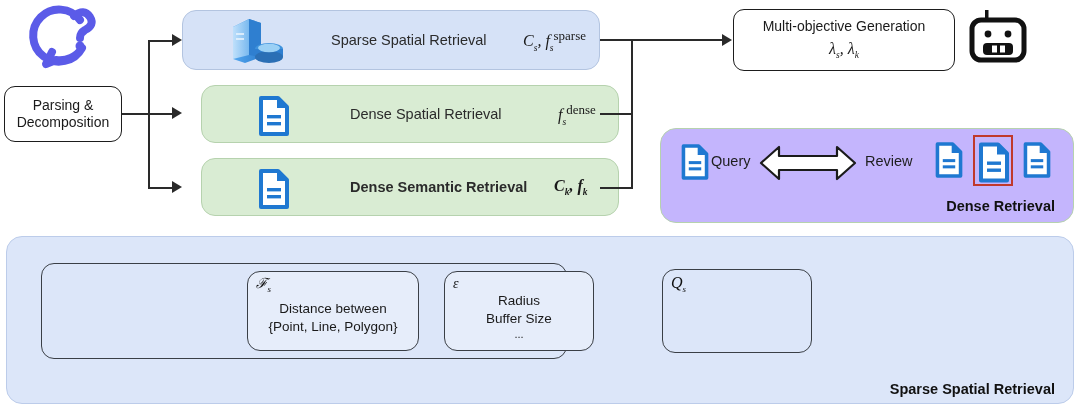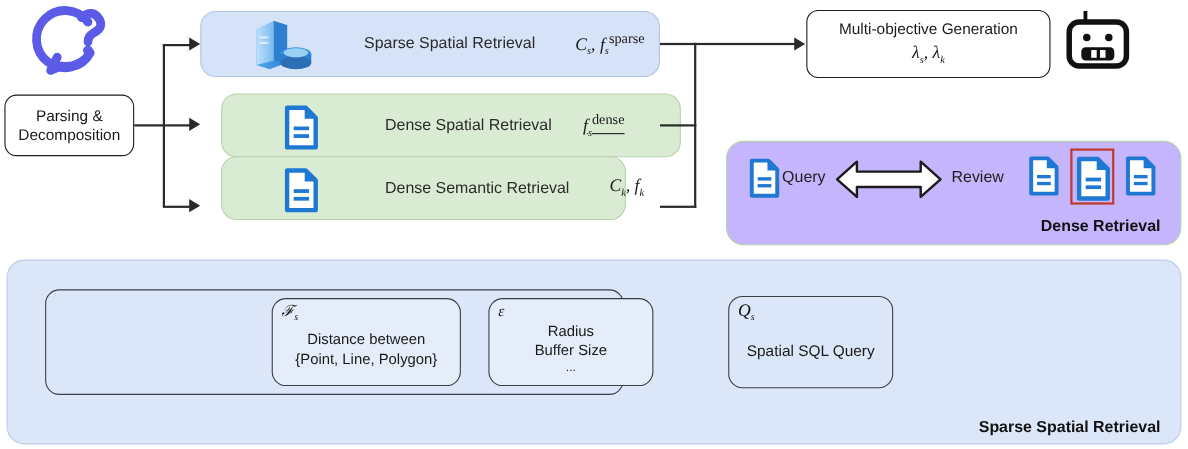--- a/index.html
+++ b/index.html
@@ -164,24 +164,24 @@
   <div class="pbox green" style="left:182px; top:85px; width:418px; height:58px;">
     <div class="icon" style="left:54px; top:9px; width:36px; height:42px;">
       <svg width="36" height="42" viewBox="0 0 36 42">
         <path d="M5 3 H22 L31 12 V39 H5 Z" fill="#ffffff" stroke="#1f78d1" stroke-width="4" stroke-linejoin="round"></path>
         <path d="M21 3 V13 H31" fill="#1f78d1"></path>
         <rect x="11" y="20" width="14" height="3.4" fill="#1f78d1"></rect>
         <rect x="11" y="27" width="14" height="3.4" fill="#1f78d1"></rect>
       </svg>
     </div>
     <span class="label" style="position:absolute; left:148px;">Dense Spatial Retrieval</span>
-    <span class="formula" style="position:absolute; left:328px;text-decoration:underline;"><i>f</i><sub>s</sub><sup class="up">dense</sup></span>
-  </div>
-
-  <div class="pbox green" style="left:182px; top:142px; width:368px; height:58px;">
+    <span class="formula" style="position:absolute; left:356px;"><i>f</i><sub>s</sub><sup class="up">dense</sup></span>
+  </div>
+
+  <div class="pbox green" style="left:182px; top:158px; width:418px; height:58px;font-weight:bold;">
     <div class="icon" style="left:54px; top:9px; width:36px; height:42px;">
       <svg width="36" height="42" viewBox="0 0 36 42">
         <path d="M5 3 H22 L31 12 V39 H5 Z" fill="#ffffff" stroke="#1f78d1" stroke-width="4" stroke-linejoin="round"></path>
         <path d="M21 3 V13 H31" fill="#1f78d1"></path>
         <rect x="11" y="20" width="14" height="3.4" fill="#1f78d1"></rect>
         <rect x="11" y="27" width="14" height="3.4" fill="#1f78d1"></rect>
       </svg>
     </div>
     <span class="label" style="position:absolute; left:148px;">Dense Semantic Retrieval</span>
     <span class="formula" style="position:absolute; left:352px;">C<sub>k</sub>, <i>f</i><sub>k</sub></span>
@@ -274,19 +274,18 @@
 
     <div class="cell" style="left:437px; top:34px; width:150px; height:80px;">
       <span class="sym">ε</span>
       <span style="margin-top:12px;">Radius</span>
       <span>Buffer Size</span>
       <span style="font-size:11px;">...</span>
     </div>
 
     <div class="cell" style="left:655px; top:32px; width:150px; height:84px; background:transparent;">
       <span class="sym" style="font-size:16px;">Q<sub>s</sub></span>
-      <span style="margin-top:16px; font-size:14px;">Spatial SQL Query</span>
     </div>
 
     <span class="panel-title" style="right:18px; bottom:6px;">Sparse Spatial Retrieval</span>
   </div>
 
 </div>
 
 </body></html>

